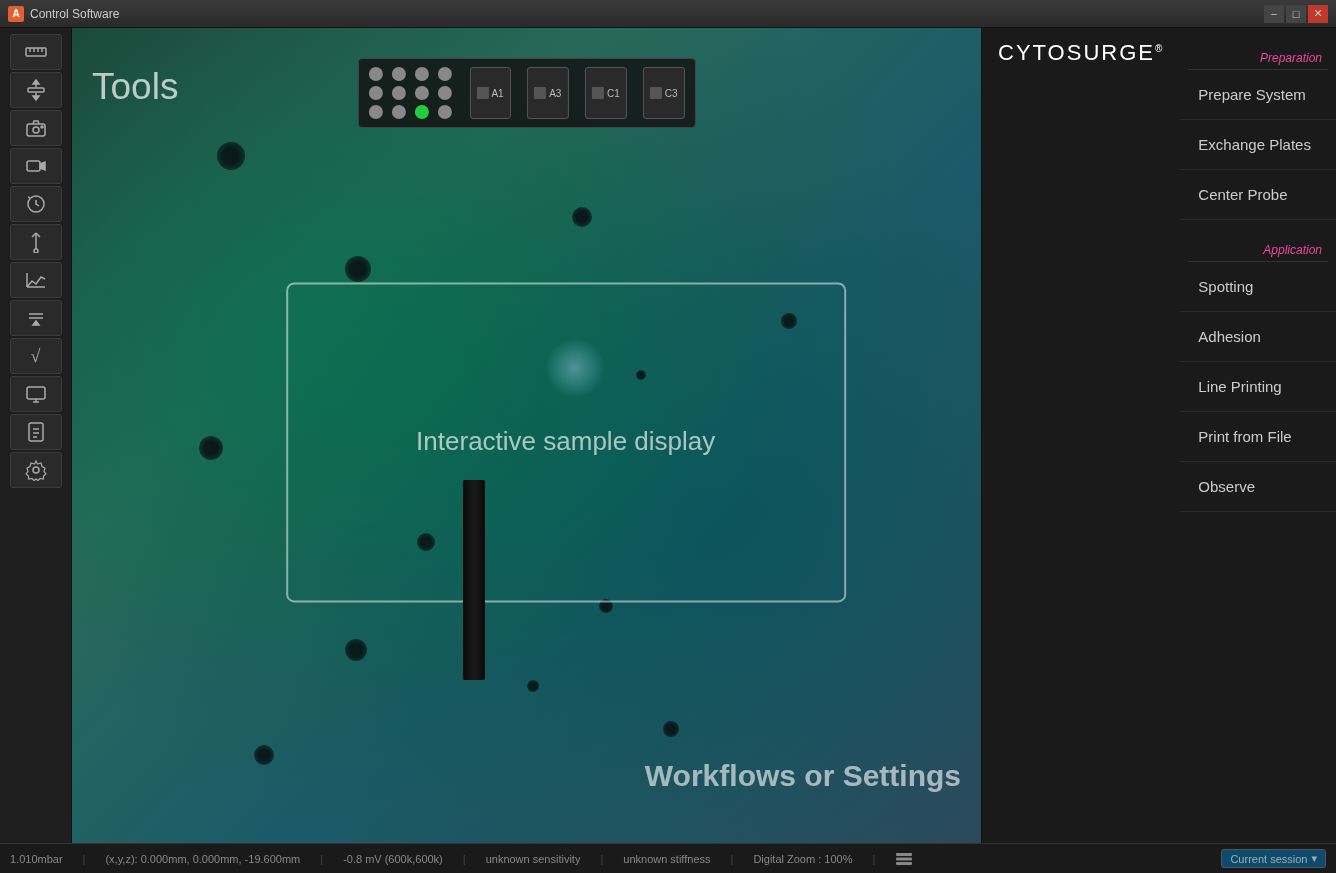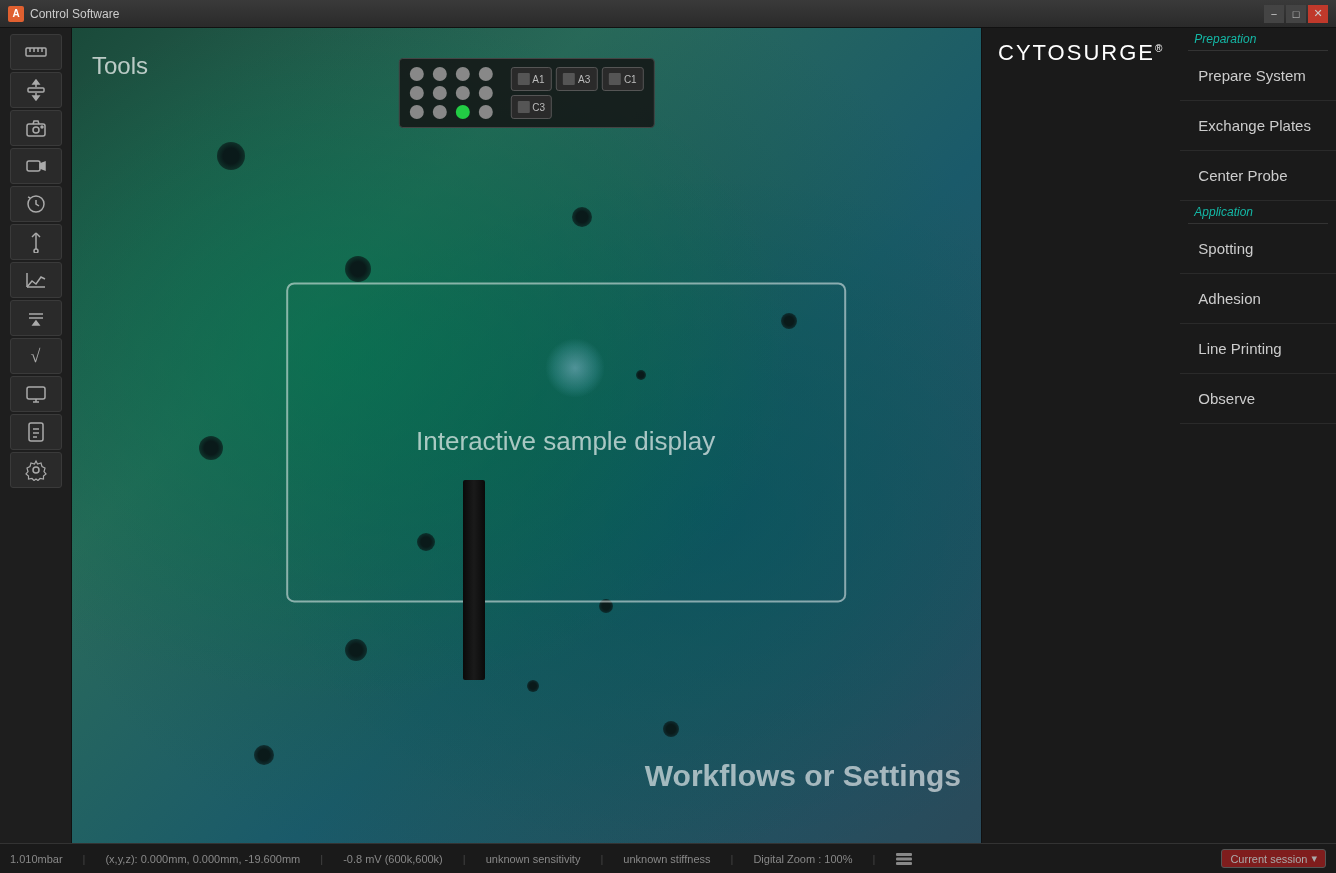--- a/index.html
+++ b/index.html
@@ -62,22 +62,22 @@
         linear-gradient(135deg, #1a4a3a 0%, #2a6a5a 30%, #1a5a6a 60%, #2a4a5a 100%);
     }
     
     .particle {
       position: absolute;
       border-radius: 50%;
       background: radial-gradient(circle, #0a1a1a 40%, rgba(5,10,10,0.3) 100%);
     }
 
     #tools-label {
-      position: absolute; top: 24px; left: 20px;
-      color: rgba(255,255,255,0.7); font-size: 24px; font-weight: 300;
+      position: absolute; top: 38px; left: 20px;
+      color: rgba(255,255,255,0.7); font-size: 37px; font-weight: 300;
     }
 
     
     #status-grid {
       position: absolute; top: 30px; left: 50%;
       transform: translateX(-50%);
       background: rgba(20,20,20,0.85);
       border: 1px solid #444;
       border-radius: 4px;
       padding: 8px 10px;
@@ -89,21 +89,21 @@
     }
     .dot {
       width: 14px; height: 14px;
       border-radius: 50%;
       background: #444;
     }
     .dot.active { background: #22cc44; }
     .dot.gray { background: #888; }
 
     #channel-buttons {
-      display: grid; grid-template-columns: 1fr 1fr 1fr; gap: 4px;
+      display: grid; grid-template-columns: 1fr 1fr 1fr 1fr; gap: 16px;
       margin-left: 6px;
     }
     .ch-btn {
       background: #2a2a2a; border: 1px solid #555;
       border-radius: 3px; padding: 2px 6px;
       color: #bbb; font-size: 10px; cursor: pointer;
       display: flex; align-items: center; gap: 3px;
     }
     .ch-btn span.ch-icon { width: 12px; height: 12px; background: #555; border-radius: 1px; display: inline-block; }
 
@@ -167,22 +167,22 @@
     .panel-tab.active {
       background: #1a1a1a; color: #fff;
       border-color: #0099cc; border-bottom: 1px solid #1a1a1a;
     }
 
     #workflow-list {
       flex: 1; overflow-y: auto; padding: 0;
     }
 
     .section-label {
-      text-align: left; padding: 4px 14px 4px;
-      color: #14b8a6; font-size: 12px; font-style: italic;
+      text-align: right; padding: 23px 14px 4px;
+      color: #ec4899; font-size: 12px; font-style: italic;
       background: #1a1a1a;
     }
     .wf-divider {
       height: 1px; background: #333; margin: 0 8px;
     }
 
     .wf-item {
       padding: 16px 18px;
       color: #ccc; font-size: 15px;
       cursor: pointer;
@@ -199,21 +199,21 @@
       display: flex; align-items: center;
       padding: 0 10px;
       gap: 20px;
       font-size: 11px; color: #888;
     }
     .status-item { white-space: nowrap; }
     .status-sep { color: #444; }
 
     #session-btn {
       margin-left: auto;
-      background: #7f1d1d; border: 1px solid #555;
+      background: #0c4a6e; border: 1px solid #555;
       border-radius: 3px; padding: 2px 8px;
       color: #aaa; font-size: 11px; cursor: pointer;
       display: flex; align-items: center; gap: 4px; justify-content: flex-end;
     }
   </style>
 </head>
 <body>
 
 <div id="titlebar">
   <div id="titlebar-left">
@@ -412,20 +412,23 @@
       <div class="wf-item">
         <span>Spotting</span>
       </div>
       <div class="wf-item">
         <span>Adhesion</span>
       </div>
       <div class="wf-item">
         <span>Line Printing</span>
       </div>
       <div class="wf-item">
+        <span>Print from File</span>
+      </div>
+      <div class="wf-item">
         <span>Observe</span>
       </div>
 
     </div>
   </div>
 
 </div>
 
 <div id="statusbar">
   <span class="status-item">1.010mbar</span>

